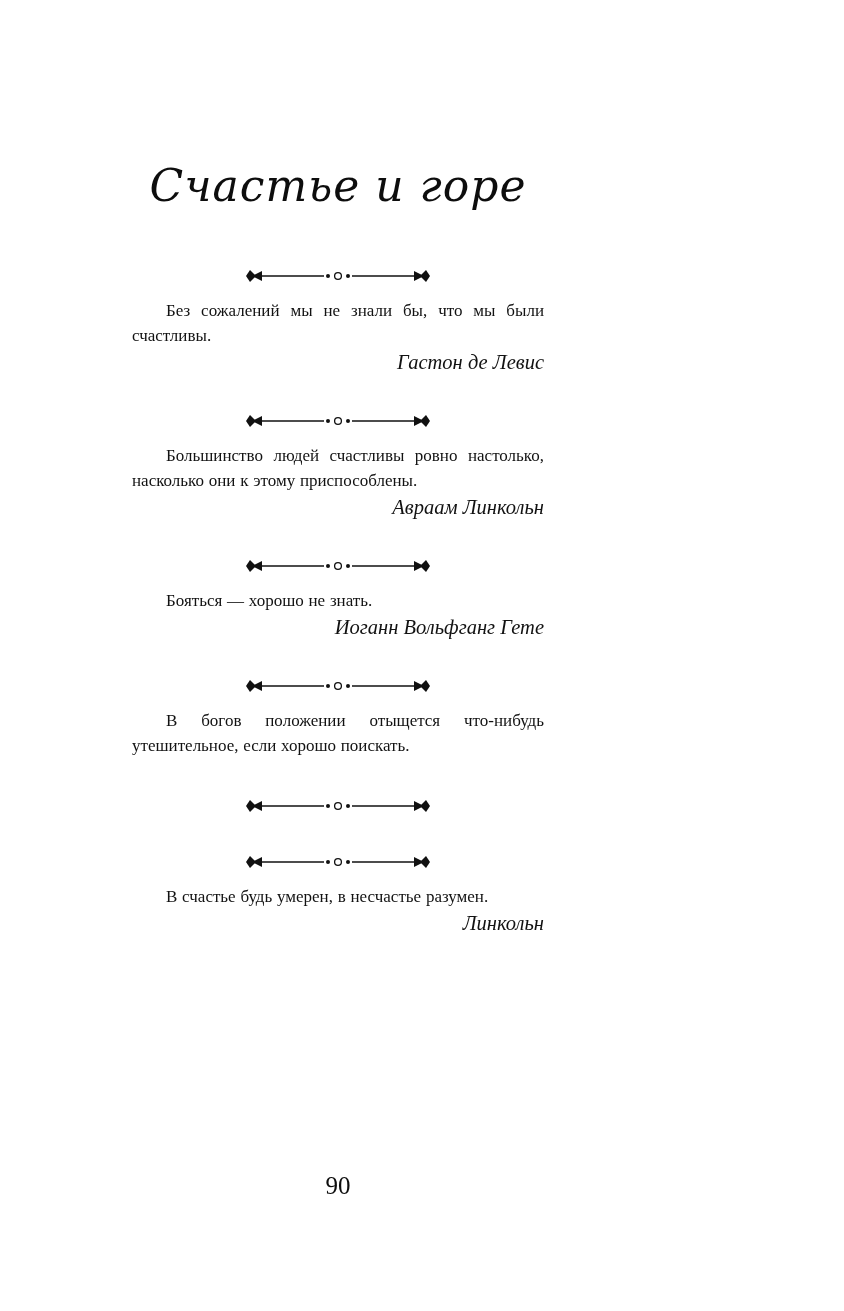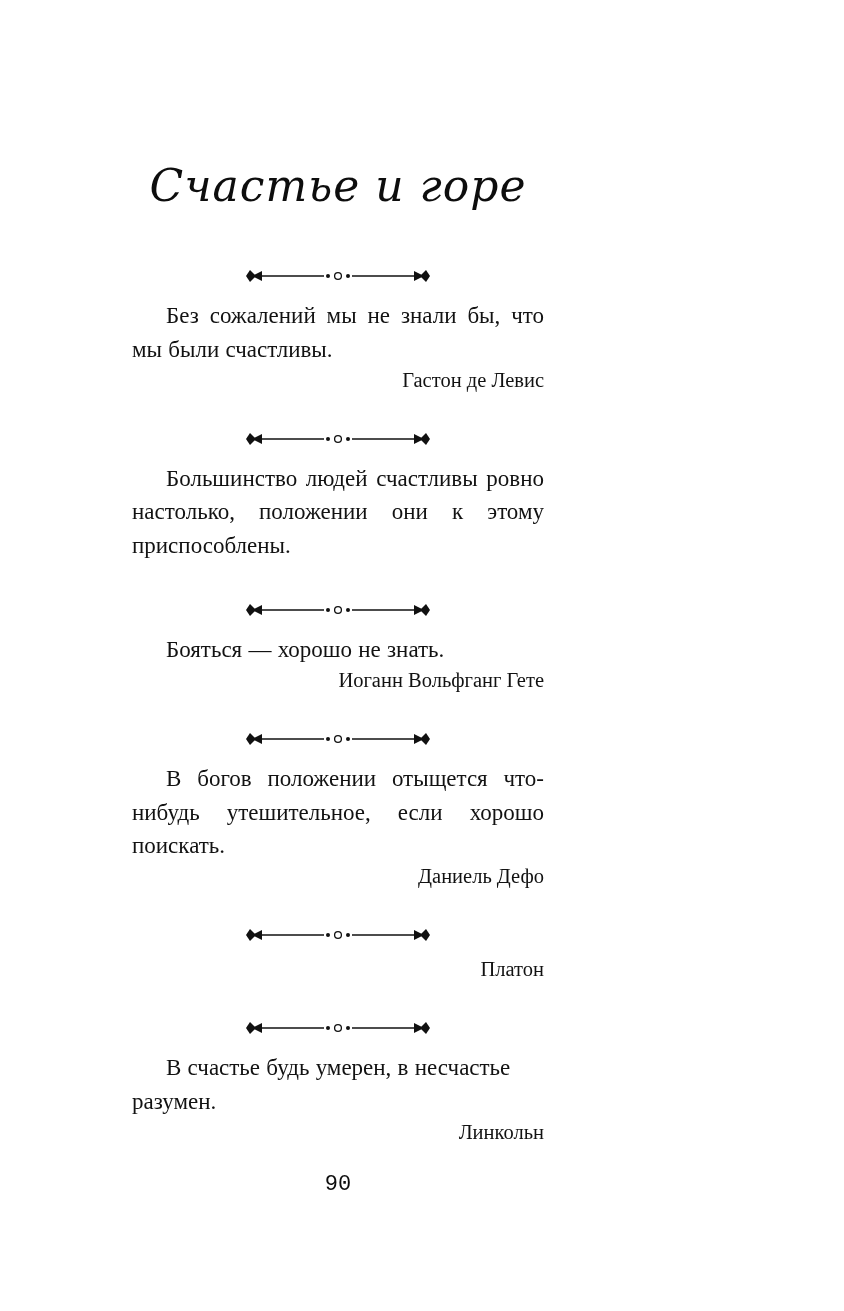--- a/index.html
+++ b/index.html
@@ -45,44 +45,45 @@
     align-items: center;
     justify-content: center;
     height: 18px;
     margin-bottom: 14px;
   }
   .divider svg {
     display: block;
   }
   .quote-text {
     margin: 0;
-    font-size: 23px;
+    font-size: 17px;
     line-height: 1.47;
     text-align: justify;
     text-indent: 34px;
     color: #121212;
     word-spacing: 0.5px;
   }
   .quote-text.nojustify {
     text-align: left;
   }
   .quote-author {
     margin: 2px 0 0 0;
     text-align: right;
+    font-style: italic;
     font-size: 20.5px;
     color: #121212;
   }
   .page-number {
     position: absolute;
     left: 0;
     right: 0;
     top: 1172px;
     text-align: center;
-    font-size: 22px;
-    font-family: Liberation Mono, monospace;
+    font-size: 25px;
+    font-family: Liberation Serif, serif;
     color: #0d0d0d;
   }
 </style>
 </head>
 <body>
 
 <div class="page">
 
   <h1 class="page-title">Счастье и горе</h1>
 
@@ -111,21 +112,22 @@
         <line x1="114" y1="8" x2="176" y2="8" stroke="#111" stroke-width="1.4"></line>
         <circle cx="100" cy="8" r="3.4" fill="none" stroke="#111" stroke-width="1.3"></circle>
         <circle cx="90" cy="8" r="2" fill="#111"></circle>
         <circle cx="110" cy="8" r="2" fill="#111"></circle>
         <path d="M14 8 L24 3 L24 13 Z" fill="#111"></path>
         <path d="M186 8 L176 3 L176 13 Z" fill="#111"></path>
         <path d="M12 2 L18 8 L12 14 L8 8 Z" fill="#111"></path>
         <path d="M188 2 L182 8 L188 14 L192 8 Z" fill="#111"></path>
       </svg>
     </div>
-    <p class="quote-text">Большинство людей счастливы ровно настолько, положении они к этому приспособлены.</p>
+    <p class="quote-text">Большинство людей счастливы ровно настолько, насколько они к этому приспособлены.</p>
+    <p class="quote-author">Авраам Линкольн</p>
   </div>
 
   <div class="quote-block">
     <div class="divider">
       <svg width="200" height="16" viewBox="0 0 200 16" aria-hidden="true">
         <line x1="24" y1="8" x2="86" y2="8" stroke="#111" stroke-width="1.4"></line>
         <line x1="114" y1="8" x2="176" y2="8" stroke="#111" stroke-width="1.4"></line>
         <circle cx="100" cy="8" r="3.4" fill="none" stroke="#111" stroke-width="1.3"></circle>
         <circle cx="90" cy="8" r="2" fill="#111"></circle>
         <circle cx="110" cy="8" r="2" fill="#111"></circle>
@@ -147,38 +149,36 @@
         <circle cx="100" cy="8" r="3.4" fill="none" stroke="#111" stroke-width="1.3"></circle>
         <circle cx="90" cy="8" r="2" fill="#111"></circle>
         <circle cx="110" cy="8" r="2" fill="#111"></circle>
         <path d="M14 8 L24 3 L24 13 Z" fill="#111"></path>
         <path d="M186 8 L176 3 L176 13 Z" fill="#111"></path>
         <path d="M12 2 L18 8 L12 14 L8 8 Z" fill="#111"></path>
         <path d="M188 2 L182 8 L188 14 L192 8 Z" fill="#111"></path>
       </svg>
     </div>
     <p class="quote-text">В богов положении отыщется что-нибудь утешительное, если хорошо поискать.</p>
-    <p class="quote-author">Даниель Дефо</p>
   </div>
 
   <div class="quote-block">
     <div class="divider">
       <svg width="200" height="16" viewBox="0 0 200 16" aria-hidden="true">
         <line x1="24" y1="8" x2="86" y2="8" stroke="#111" stroke-width="1.4"></line>
         <line x1="114" y1="8" x2="176" y2="8" stroke="#111" stroke-width="1.4"></line>
         <circle cx="100" cy="8" r="3.4" fill="none" stroke="#111" stroke-width="1.3"></circle>
         <circle cx="90" cy="8" r="2" fill="#111"></circle>
         <circle cx="110" cy="8" r="2" fill="#111"></circle>
         <path d="M14 8 L24 3 L24 13 Z" fill="#111"></path>
         <path d="M186 8 L176 3 L176 13 Z" fill="#111"></path>
         <path d="M12 2 L18 8 L12 14 L8 8 Z" fill="#111"></path>
         <path d="M188 2 L182 8 L188 14 L192 8 Z" fill="#111"></path>
       </svg>
     </div>
-    <p class="quote-author">Платон</p>
   </div>
 
   <div class="quote-block">
     <div class="divider">
       <svg width="200" height="16" viewBox="0 0 200 16" aria-hidden="true">
         <line x1="24" y1="8" x2="86" y2="8" stroke="#111" stroke-width="1.4"></line>
         <line x1="114" y1="8" x2="176" y2="8" stroke="#111" stroke-width="1.4"></line>
         <circle cx="100" cy="8" r="3.4" fill="none" stroke="#111" stroke-width="1.3"></circle>
         <circle cx="90" cy="8" r="2" fill="#111"></circle>
         <circle cx="110" cy="8" r="2" fill="#111"></circle>

